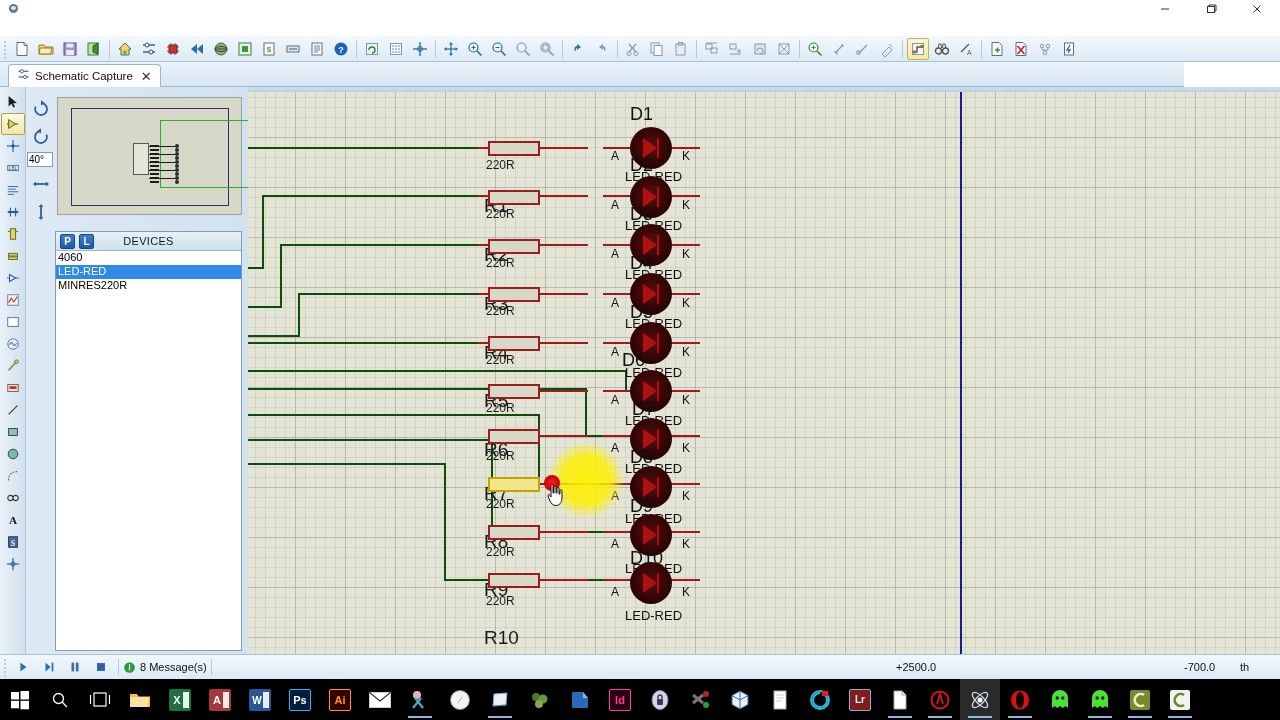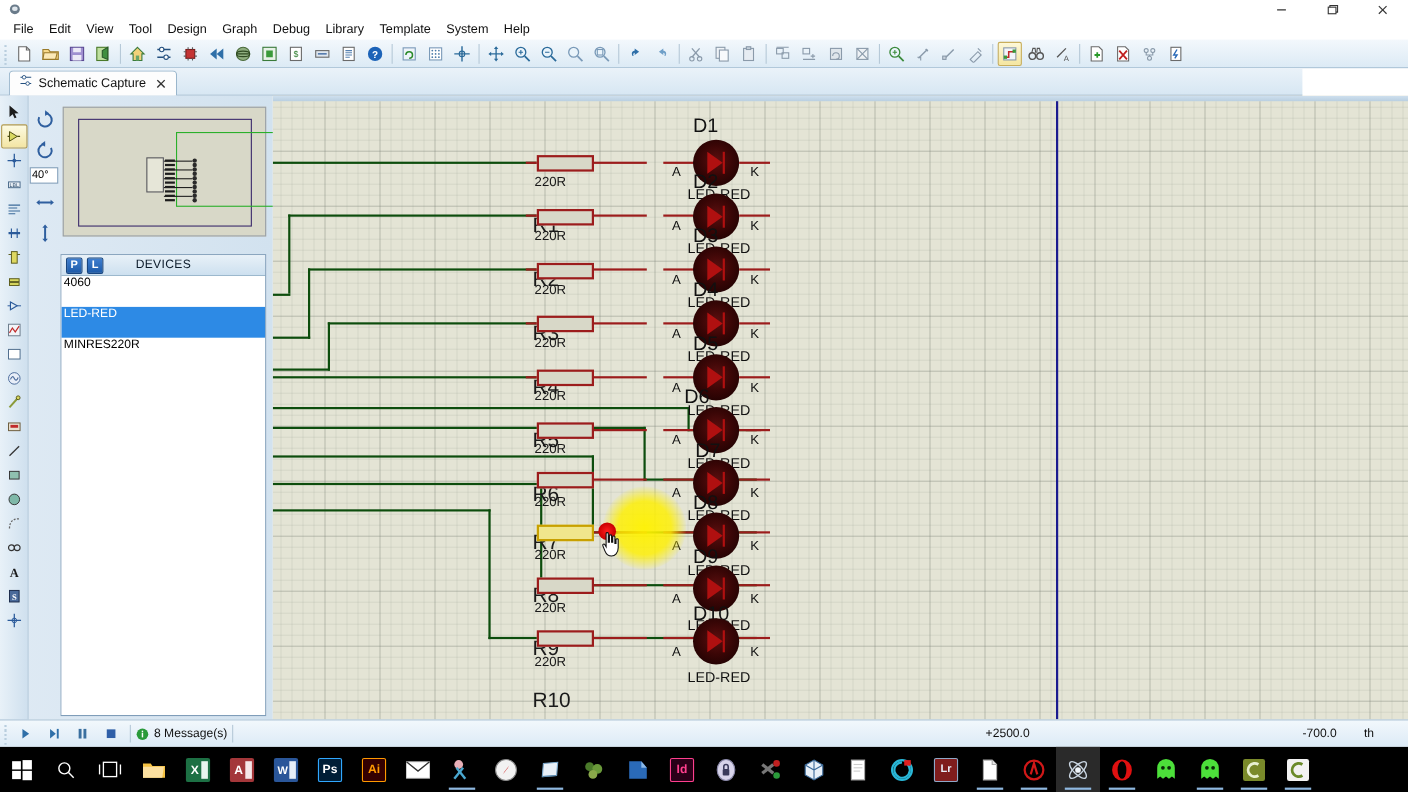--- a/index.html
+++ b/index.html
@@ -177,21 +177,21 @@
     border: 1px solid #17457f; border-radius: 2px;
     color: #fff; font-size: 10px; font-weight: bold;
     display: flex; align-items: center; justify-content: center;
   }
   .devtitle {
     position: absolute; left: 0; right: 0; text-align: center;
     font-size: 11px; color: #0c1b2b; letter-spacing: 0.3px;
   }
   .devlist { position: absolute; left: 0; right: 0; top: 19px; bottom: 0; background: #fff; }
   .devrow {
-    height: 28px; font-size: 11px; color: #000;
+    height: 14px; font-size: 11px; color: #000;
     padding-left: 2px; line-height: 12.5px; white-space: nowrap;
   }
   .devrow.sel { background: #2d8ae5; color: #ffffff; }
 
   
   .canvaswrap {
     position: absolute; left: 248px; top: 87px;
     width: 1032px; height: 567px;
     background: #e3e3d4;
     overflow: hidden;
@@ -329,33 +329,20 @@
       </div>
       <div class="wc close-btn">
         <svg width="12" height="12" viewBox="0 0 12 12">
             <line x1="2.5" y1="2.5" x2="9.5" y2="9.5" stroke="#333" stroke-width="1"></line>
             <line x1="9.5" y1="2.5" x2="2.5" y2="9.5" stroke="#333" stroke-width="1"></line>
           </svg>
       </div>
     </div>
   </div>
 
-  <div class="menubar">
-    <div class="menu-item">File</div>
-    <div class="menu-item">Edit</div>
-    <div class="menu-item">View</div>
-    <div class="menu-item">Tool</div>
-    <div class="menu-item">Design</div>
-    <div class="menu-item">Graph</div>
-    <div class="menu-item">Debug</div>
-    <div class="menu-item">Library</div>
-    <div class="menu-item">Template</div>
-    <div class="menu-item">System</div>
-    <div class="menu-item">Help</div>
-  </div>
 
   <div class="toolbar">
     <div class="tgrip"></div>
 
     <div class="tbtn">
       <svg width="16" height="16" viewBox="0 0 16 16">
           <path d="M3 1.5h7l3 3v10H3z" fill="#fff" stroke="#6a6a6a"></path>
           <path d="M10 1.5v3h3" fill="none" stroke="#6a6a6a"></path>
         </svg>
     </div>

